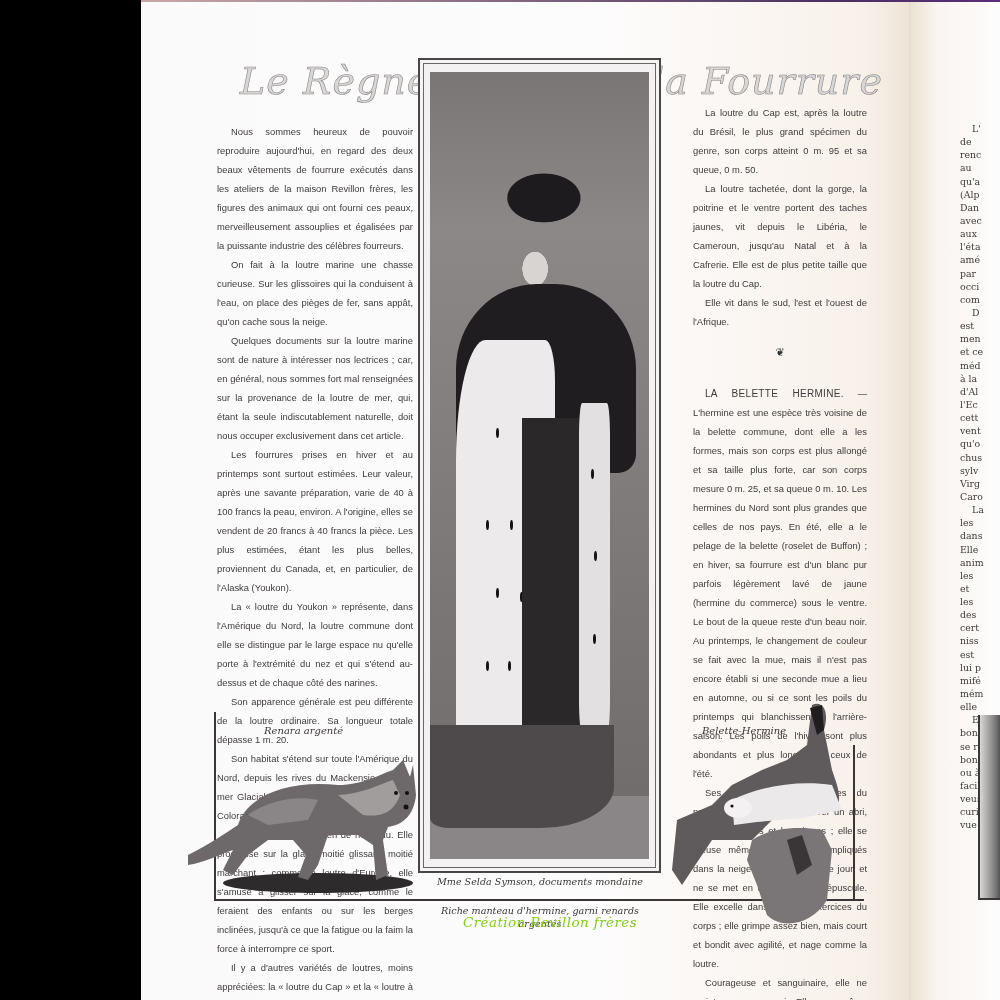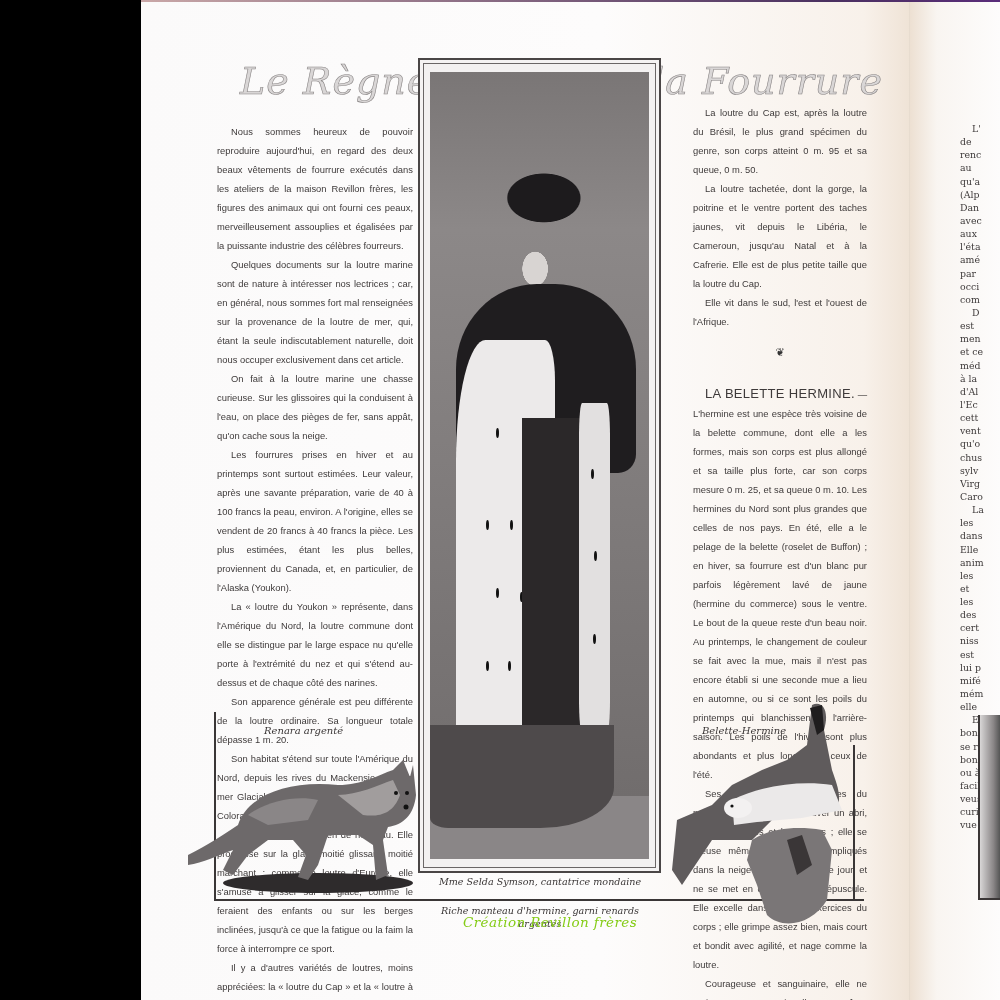--- a/index.html
+++ b/index.html
@@ -35,21 +35,21 @@
     .col {
       position: absolute; font-size: 9.4px; line-height: 19px;
       text-align: justify; color: #3e3a3a;
       font-family: Liberation Sans, sans-serif;
     }
     .col p { text-indent: 14px; margin: 0; hyphens: auto; }
     .col-left { left: 217px; top: 122px; width: 196px; }
     .col-right { left: 693px; top: 103px; width: 174px; }
     .col-right p { text-indent: 12px; }
     .col-right .section { margin-top: 22px; }
-    .col-right .sc { font-size: 13px; letter-spacing: 0.3px; }
+    .col-right .sc { font-size: 10px; letter-spacing: 0.3px; }
     .ornament {
       text-align: center; font-size: 11px; margin: 12px 0 6px 0; color: #333;
     }
 
     .col-far {
       position: absolute; left: 960px; top: 122px; width: 60px; overflow: hidden;
       font-size: 9.4px; line-height: 13.15px; color: #3e3a3a; white-space: nowrap;
     }
     .col-far div { height: 13.15px; }
 
@@ -139,22 +139,22 @@
 <div class="page"></div>
 <div class="page-right"></div>
 <div class="gutter-line"></div>
 <div class="top-edge"></div>
 
 <div class="headline left">Le Règne de</div>
 <div class="headline right">la Fourrure</div>
 
 <div class="col col-left">
   <p>Nous sommes heureux de pouvoir reproduire aujourd'hui, en regard des deux beaux vêtements de fourrure exécutés dans les ateliers de la maison Revillon frères, les figures des animaux qui ont fourni ces peaux, merveilleusement assouplies et égalisées par la puissante industrie des célèbres fourreurs.</p>
+  <p>On fait à la loutre marine une chasse curieuse. Sur les glissoires qui la conduisent à l'eau, on place des pièges de fer, sans appât, qu'on cache sous la neige.</p>
   <p>Quelques documents sur la loutre marine sont de nature à intéresser nos lectrices ; car, en général, nous sommes fort mal renseignées sur la provenance de la loutre de mer, qui, étant la seule indiscutablement naturelle, doit nous occuper exclusivement dans cet article.</p>
-  <p>On fait à la loutre marine une chasse curieuse. Sur les glissoires qui la conduisent à l'eau, on place des pièges de fer, sans appât, qu'on cache sous la neige.</p>
   <p>Les fourrures prises en hiver et au printemps sont surtout estimées. Leur valeur, après une savante préparation, varie de 40 à 100 francs la peau, environ. A l'origine, elles se vendent de 20 francs à 40 francs la pièce. Les plus estimées, étant les plus belles, proviennent du Canada, et, en particulier, de l'Alaska (Youkon).</p>
   <p>La « loutre du Youkon » représente, dans l'Amérique du Nord, la loutre commune dont elle se distingue par le large espace nu qu'elle porte à l'extrémité du nez et qui s'étend au-dessus et de chaque côté des narines.</p>
   <p>Son apparence générale est peu différente de la loutre ordinaire. Sa longueur totale dépasse 1 m. 20.</p>
   <p>Son habitat s'étend sur toute l'Amérique du Nord, depuis les rives du Mackensie et de la mer Glaciale jusqu'à la Floride, l'Arizona et le Colorado. Nulle part, elle n'est très fréquente.</p>
   <p>Ses mœurs n'offrent rien de nouveau. Elle progresse sur la glace moitié glissant, moitié marchant ; comme la loutre d'Europe, elle s'amuse à glisser sur la glace, comme le feraient des enfants ou sur les berges inclinées, jusqu'à ce que la fatigue ou la faim la force à interrompre ce sport.</p>
   <p>Il y a d'autres variétés de loutres, moins appréciées: la « loutre du Cap » et la « loutre à cou tacheté ».</p>
 </div>
 
 <div class="col col-right">
   <p>La loutre du Cap est, après la loutre du Brésil, le plus grand spécimen du genre, son corps atteint 0 m. 95 et sa queue, 0 m. 50.</p>
@@ -242,21 +242,21 @@
     <div class="coat-white-r">
       <span class="spot" style="left:40%;top:20%"></span>
       <span class="spot" style="left:50%;top:45%"></span>
       <span class="spot" style="left:45%;top:70%"></span>
     </div>
     <div class="floor"></div>
     <div class="train"></div>
   </div>
 </div>
 
-<div class="caption l1">Mme Selda Symson, cantatrice mondaine</div>
+<div class="caption l1">Mme Selda Symson, documents mondaine</div>
 <div class="caption l2">Riche manteau d'hermine, garni renards argentés</div>
 <div class="credit">Création Revillon frères</div>
 
 <div class="rule-left"></div>
 <div class="rule-bottom"></div>
 <div class="rule-right"></div>
 
 <div class="fig-label fox">Renara argenté</div>
 <div class="fig-label ermine">Belette-Hermine</div>
 

